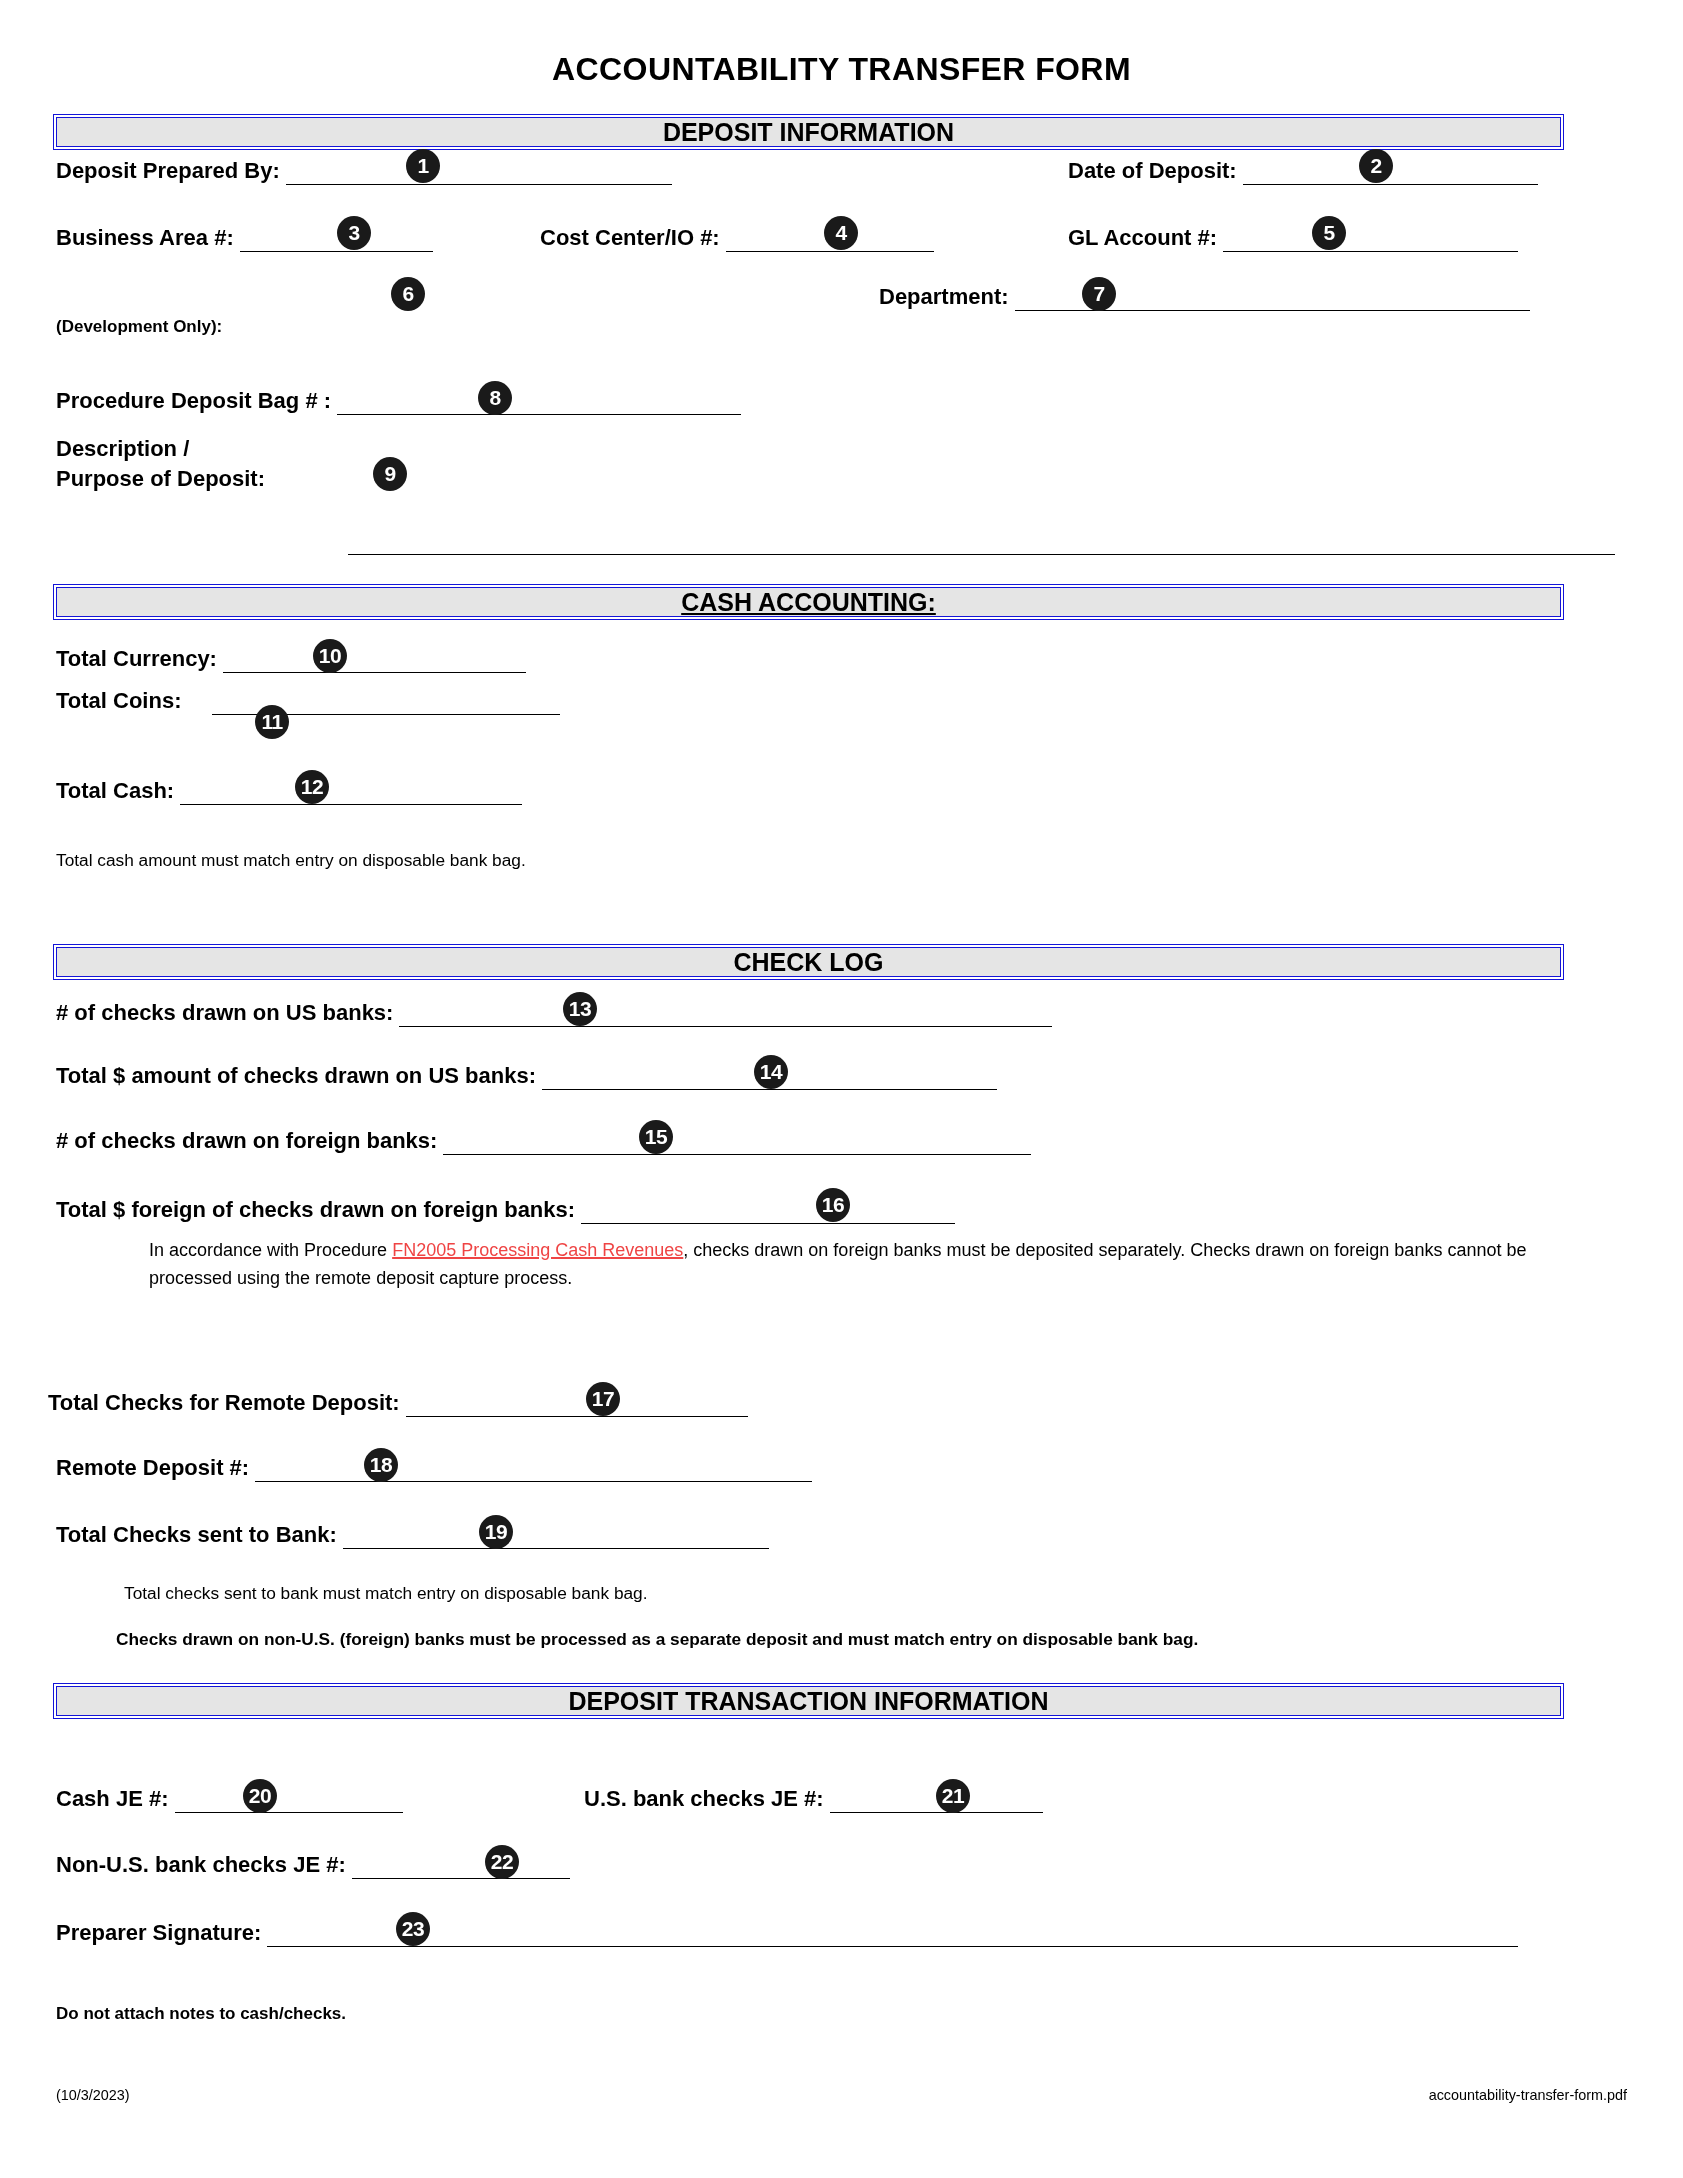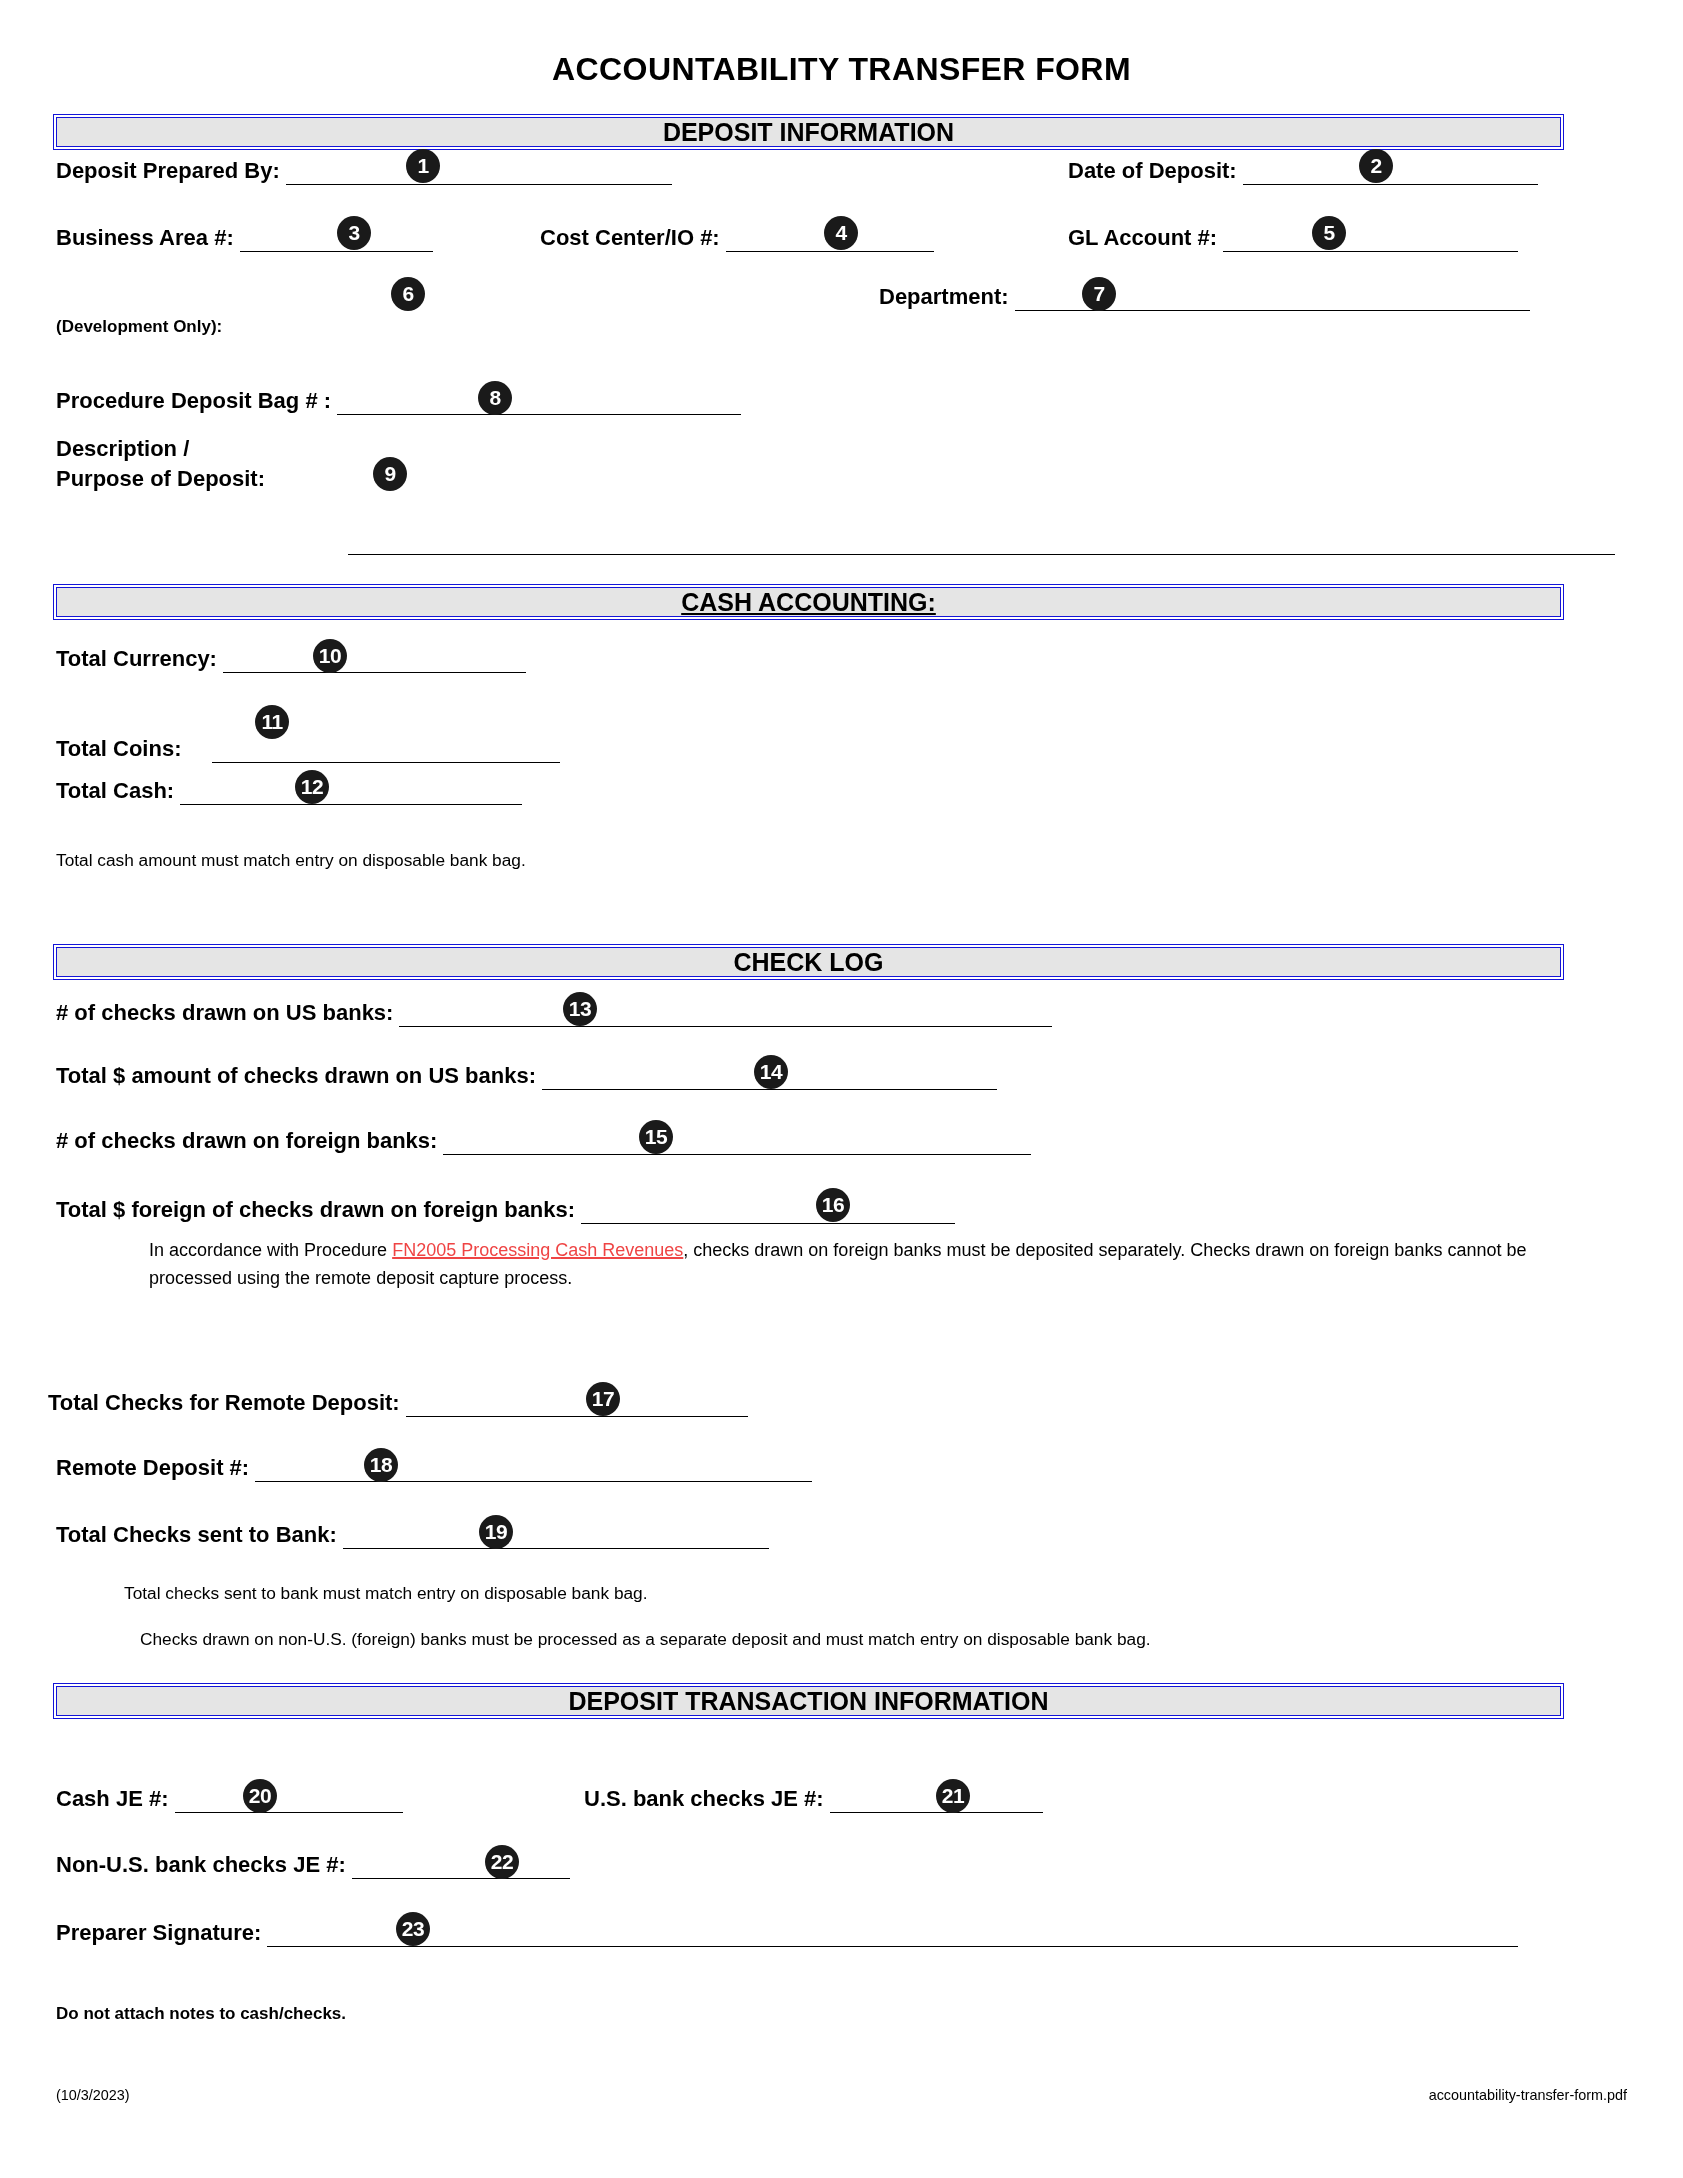--- a/index.html
+++ b/index.html
@@ -199,21 +199,21 @@
   <div class="section-bar" style="top:587px;">
     <span class="underline-title">CASH ACCOUNTING:</span>
   </div>
 
   <div class="field" style="left:56px; top:646px;">
     <span class="field-label">Total Currency:</span>
     <span class="rule" style="width:303px;"></span>
   </div>
   <div class="badge" style="left:313px; top:639px;">10</div>
 
-  <div class="field" style="left:56px; top:736px;gap:25px;">
+  <div class="field" style="left:56px; top:688px;gap:25px;">
     <span class="field-label">Total Coins:</span>
     <span class="rule" style="width:348px;"></span>
   </div>
   <div class="badge" style="left:255px; top:705px;">11</div>
 
   <div class="field" style="left:56px; top:778px;">
     <span class="field-label">Total Cash:</span>
     <span class="rule" style="width:342px;"></span>
   </div>
   <div class="badge" style="left:295px; top:770px;">12</div>
@@ -264,21 +264,21 @@
   </div>
   <div class="badge" style="left:364px; top:1448px;">18</div>
 
   <div class="field" style="left:56px; top:1522px;">
     <span class="field-label">Total Checks sent to Bank:</span>
     <span class="rule" style="width:426px;"></span>
   </div>
   <div class="badge" style="left:479px; top:1515px;">19</div>
 
   <div class="note" style="left:124px; top:1581px;">Total checks sent to bank must match entry on disposable bank bag.</div>
-  <div class="note" style="left:140px; top:1627px;">Checks drawn on non-U.S. (foreign) banks must be processed as a separate deposit and must match entry on disposable bank bag.</div>
+  <div class="note" style="left:116px; top:1627px;font-weight:bold;">Checks drawn on non-U.S. (foreign) banks must be processed as a separate deposit and must match entry on disposable bank bag.</div>
 
   <div class="section-bar" style="top:1686px;">
     <span>DEPOSIT TRANSACTION INFORMATION</span>
   </div>
 
   <div class="field" style="left:56px; top:1786px;">
     <span class="field-label">Cash JE #:</span>
     <span class="rule" style="width:228px;"></span>
   </div>
   <div class="badge" style="left:243px; top:1779px;">20</div>

